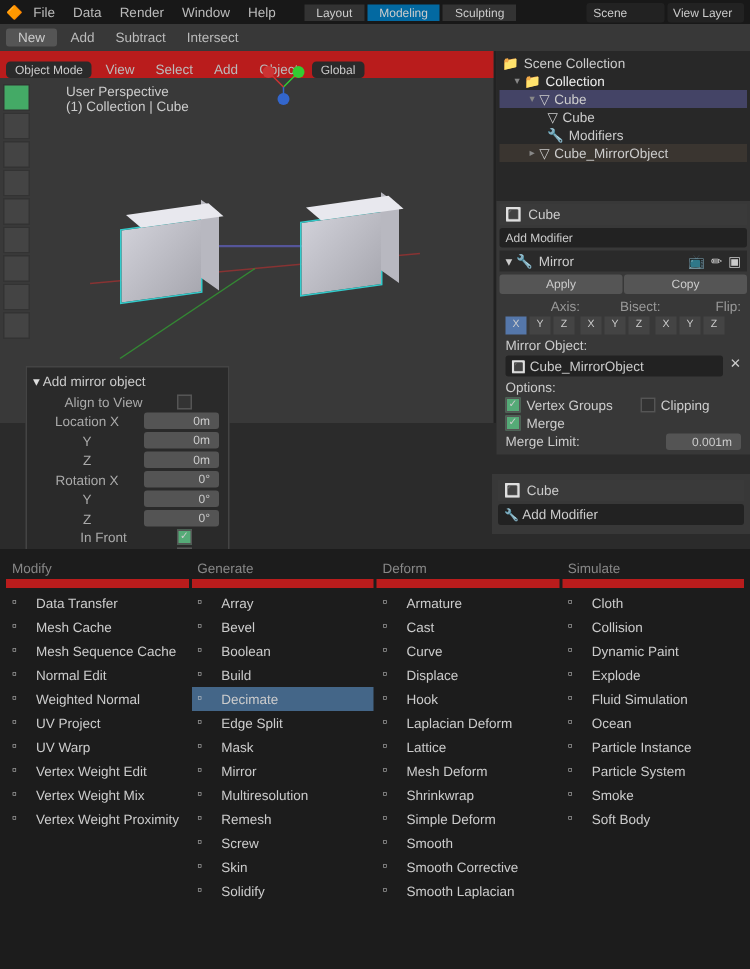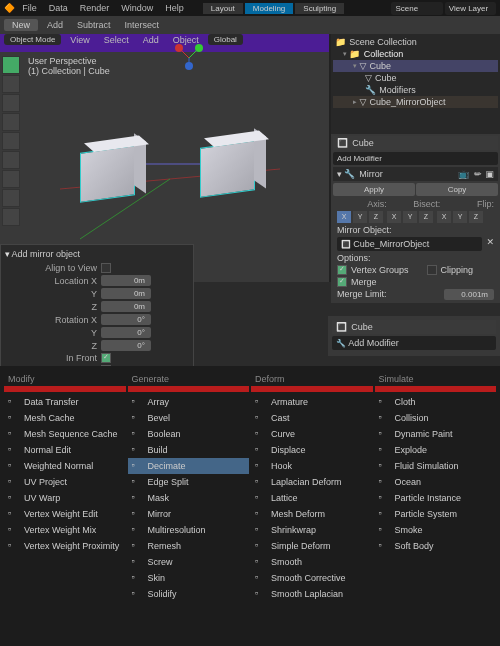--- a/index.html
+++ b/index.html
@@ -5,26 +5,26 @@
 *{margin:0;padding:0;box-sizing:border-box;font-family:sans-serif;font-size:9px;color:#ccc}
 body{background:#2b2b2b;width:500px;height:646px;overflow:hidden;position:relative}
 .topbar{background:#181818;height:16px;display:flex;align-items:center;padding:0 4px;gap:2px}
 .menu-item{padding:1px 5px;color:#bbb}
 .topbar2{background:#383838;height:18px;display:flex;align-items:center;padding:0 4px;gap:4px}
 .newbtn{background:#555;padding:1px 8px;border-radius:2px}
 .tab{background:#333;padding:1px 8px;font-size:8px}
 .tab.active{background:#0369a1}
 .workspace{display:flex;height:248px}
 .vp{flex:1;background:#393939;position:relative;border-right:1px solid #222}
-.vp-header{background:#4c1d95;height:18px;display:flex;align-items:flex-start;padding:0 4px;gap:4px}
+.vp-header{background:#b91c1c;height:18px;display:flex;align-items:flex-end;padding:0 4px;gap:4px}
 .dropdown{background:#2a2a2a;padding:1px 6px;border-radius:3px;font-size:8px}
 .toolbar-left{position:absolute;left:2px;top:22px;width:20px}
 .tool-btn{width:18px;height:18px;background:#444;margin-bottom:1px;border:1px solid #333;display:flex;align-items:center;justify-content:center}
 .tool-btn.active{background:#4a6}
-.vp-info{position:absolute;left:28px;top:22px;font-size:8px;color:#aaa}
+.vp-info{position:absolute;left:44px;top:22px;font-size:8px;color:#aaa}
 .gizmo{position:absolute;right:120px;top:4px;width:40px;height:40px}
 .cubes{position:absolute;left:60px;top:95px;width:200px;height:100px}
 .cube{position:absolute;width:55px;height:50px;background:linear-gradient(135deg,#d0d0d8,#a8a8b0);border:1px solid #3cc;transform:skewY(-8deg)}
 .cube::after{content:'';position:absolute;top:-10px;left:8px;width:55px;height:10px;background:#e8e8ee;transform:skewX(45deg)}
 .cube::before{content:'';position:absolute;top:-8px;right:-12px;width:12px;height:52px;background:#b8b8c0;transform:skewY(40deg)}
 .right-panel{width:170px;background:#323232;border-left:1px solid #222}
 .outliner{height:100px;background:#282828;padding:2px;font-size:8px}
 .out-row{padding:1px 2px;display:flex;align-items:center;gap:3px}
 .out-row.sel{background:#446}
 .tri{color:#888;font-size:7px}
@@ -38,21 +38,21 @@
 .ax{width:14px;height:12px;background:#444;text-align:center;font-size:7px;line-height:12px}
 .ax.on{background:#5577aa}
 .check{width:10px;height:10px;background:#333;border:1px solid #555}
 .check.on{background:#5a7;position:relative}
 .check.on::after{content:'✓';position:absolute;font-size:7px;left:1px;top:-1px}
 .objfield{background:#222;padding:2px 4px;border-radius:2px;flex:1;font-size:8px}
 .numfield{background:#545454;padding:1px 6px;border-radius:2px;font-size:8px;min-width:50px;text-align:right}
 .popup{position:absolute;background:#2a2a2a;border:1px solid #444;padding:4px;font-size:8px}
 .popup-title{color:#ddd;margin-bottom:3px;font-size:9px}
 .popup-row{display:flex;align-items:center;padding:1px 2px;gap:4px}
-.popup-row label{width:90px;text-align:right;color:#aaa}
+.popup-row label{width:90px;text-align:center;color:#aaa}
 .bottom-panel{position:absolute;bottom:0;left:0;right:0;height:280px;display:flex}
 .mod-menu{flex:1;background:#1c1c1c;display:flex;padding:6px 4px;gap:2px}
 .mod-col{flex:1}
 .mod-col-head{color:#888;padding:2px 4px;font-size:9px;border-bottom:6px solid #b91c1c;margin-bottom:2px}
 .mod-item{padding:2px 4px;display:flex;align-items:center;gap:4px;font-size:8px;color:#ddd}
 .mod-item.hl{background:#446688}
 .mod-icon{width:12px;height:12px;display:inline-block}
 svg{overflow:visible}
 </style>
 </head>
@@ -121,21 +121,21 @@
         <line x1="0" y1="60" x2="220" y2="40" stroke="#833" stroke-width="1"></line>
         <line x1="110" y1="50" x2="20" y2="110" stroke="#383" stroke-width="1"></line>
         <line x1="40" y1="35" x2="175" y2="35" stroke="#559" stroke-width="1.5"></line>
         <polygon points="40,35 48,31 48,39" fill="#559"></polygon>
         <polygon points="175,35 167,31 167,39" fill="#559"></polygon>
       </svg>
       <div class="cube" style="left:20px;top:20px"></div>
       <div class="cube" style="left:140px;top:15px"></div>
     </div>
 
-    <div class="popup" style="left:0;top:210px;width:194px">
+    <div class="popup" style="left:17px;top:210px;width:136px">
       <div class="popup-title">▾ <span>Add mirror object</span></div>
       <div class="popup-row">
           <label>Align to View</label>
           <span class="check"></span>
         </div>
       <div class="popup-row">
           <label>Location X</label>
           <span class="numfield">0m</span>
         </div>
       <div class="popup-row">

